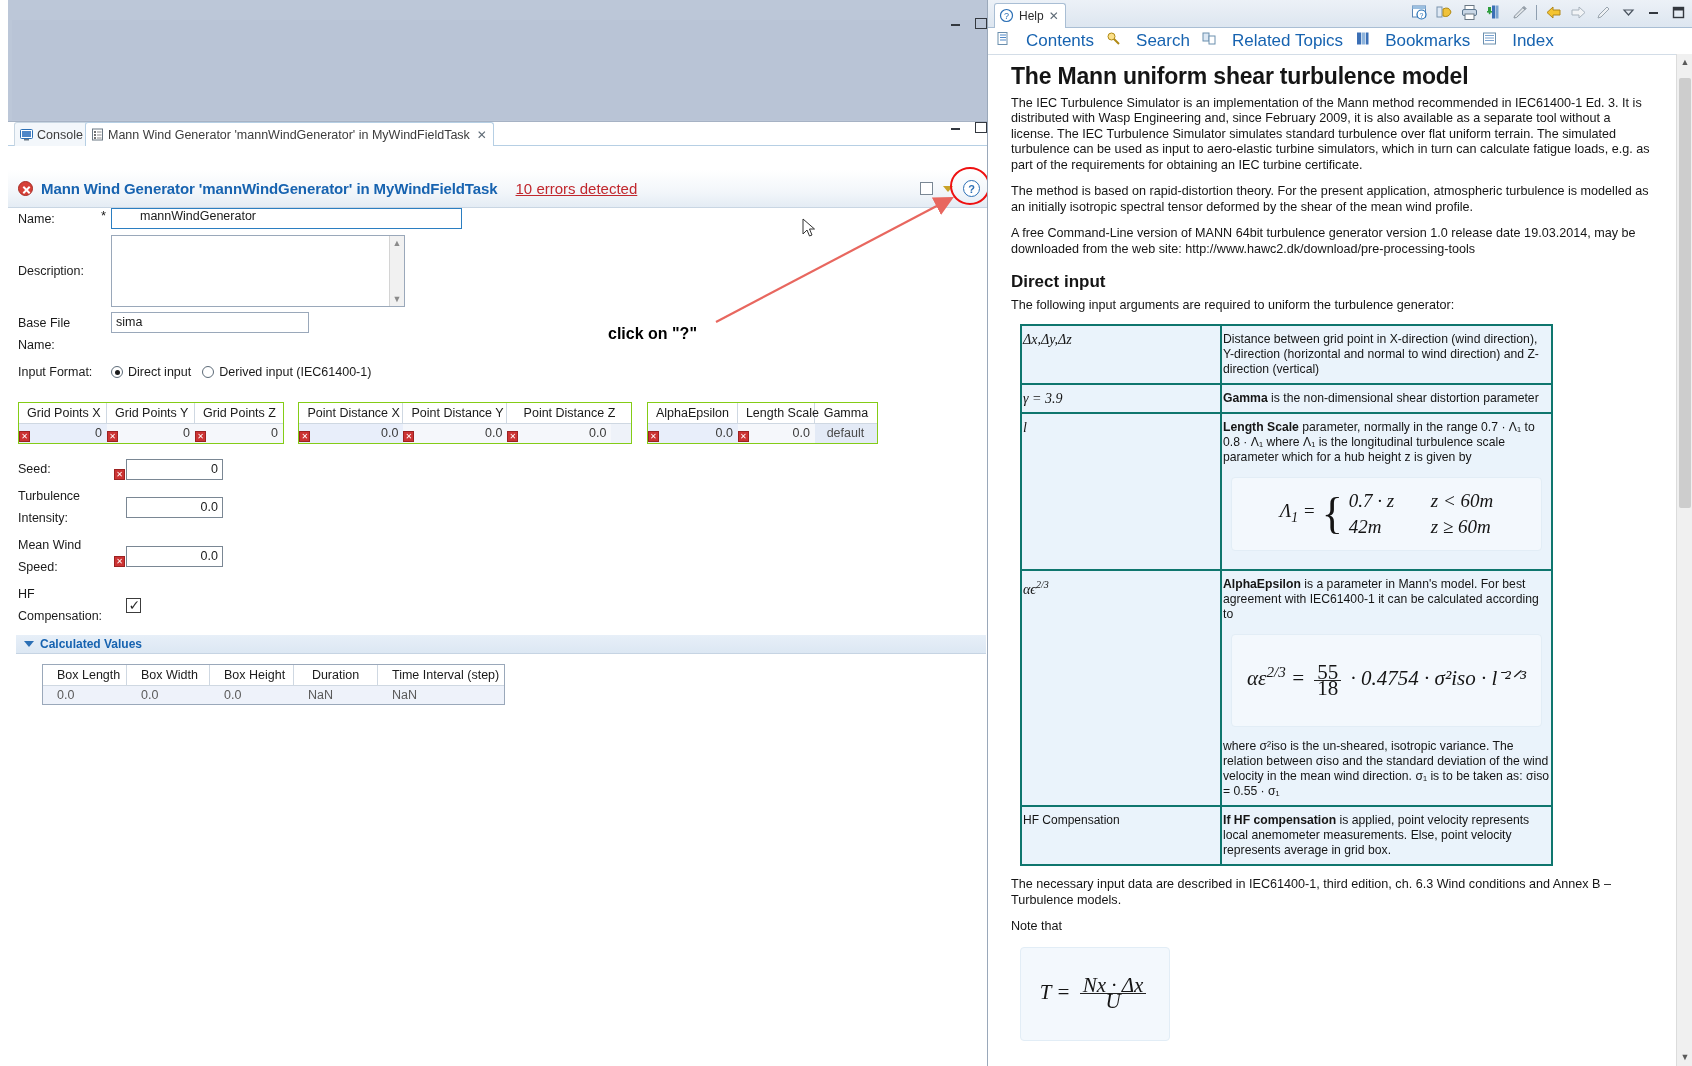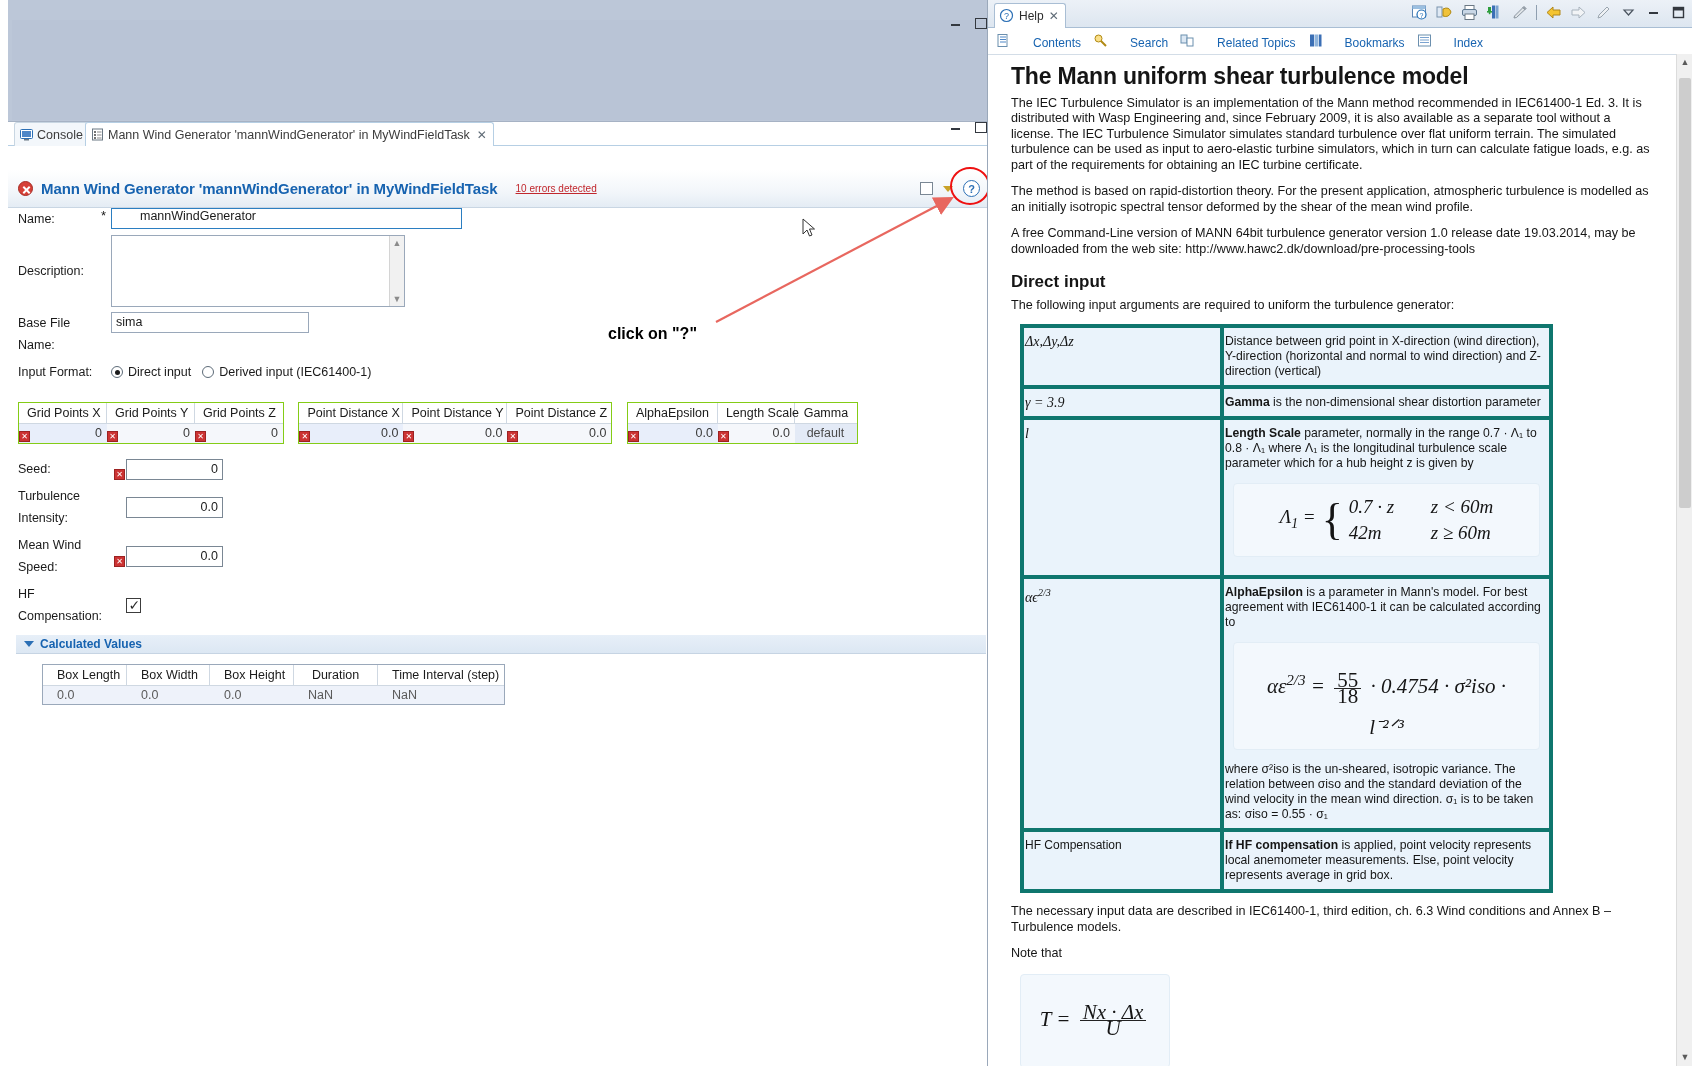--- a/index.html
+++ b/index.html
@@ -70,21 +70,21 @@
     width:15px; height:15px; border-radius:50%; background:#d64037; position:relative; flex:0 0 auto;
     border:1px solid #a52b24;
   }
   .err-badge::before, .err-badge::after {
     content:""; position:absolute; left:3px; top:6.5px; width:9px; height:2px; background:#fff;
   }
   .err-badge::before { transform: rotate(45deg); }
   .err-badge::after { transform: rotate(-45deg); }
   .form-title { font-size: 15px; font-weight: bold; color:#1763b0; letter-spacing:-0.1px; }
   .errors-link {
-    font-size: 10px; color:#c1272d; text-decoration: underline; margin-left: 10px; cursor:pointer;
+    font-size: 15px; color:#c1272d; text-decoration: underline; margin-left: 10px; cursor:pointer;
   }
   .hdr-right { margin-left:auto; display:flex; align-items:center; gap:10px; padding-right: 14px; }
   .hdr-box { width:13px; height:13px; border:1px solid #7a8794; background:#fff; }
   .hdr-arrow { width:0;height:0; border-left:5px solid transparent; border-right:5px solid transparent;
     border-top:6px solid #c9a227; }
   .hdr-help {
     width:17px; height:17px; border-radius:50%; border:1.4px solid #2b6fb5; color:#2b6fb5;
     font-size:11px; display:flex; align-items:center; justify-content:center; font-weight:bold;
     background:#fff;
   }
@@ -201,38 +201,38 @@
     font-size:12px; color:#2b2b2b; border-top-left-radius:3px;border-top-right-radius:3px;
   }
   .help-toolbar { position:absolute; right:6px; top:4px; display:flex; align-items:center; gap:8px; }
   .tb-ico { width:17px; height:17px; display:inline-block; }
   .tb-sep { width:1px; height:15px; background:#8f9fb0; }
 
   .help-navbar {
     position:absolute; left:0; top:28px; width:705px; height:26px;
     background:#ffffff; display:flex; align-items:center; gap:5px; padding-left:8px;
   }
-  .navlink { display:flex; align-items:flex-end; gap:20px; font-size:12px; color:#1763b0; cursor:pointer; margin-right:7px;}
+  .navlink { display:flex; align-items:flex-start; gap:13px; font-size:17px; color:#1763b0; cursor:pointer; margin-right:7px;}
   .help-body {
     position:absolute; left:0; top:54px; width:705px; height:1012px; background:#fff;
     border-top:1px solid #d3dde7; overflow:hidden;
   }
   .help-scroll-left {
     position:absolute; left:0; top:54px; width:9px; height:1012px; background:#ccd6e2;
   }
   .help-content {
     position:absolute; left:9px; top:0; width:680px; padding: 14px 22px 0 14px;
     font-size:12.6px; line-height:15.5px; color:#151515;
   }
   .help-content h1 { font-size:23px; margin: 0 0 11px 0; font-weight:bold; letter-spacing:-0.2px;}
   .help-content h2 { font-size:17px; margin: 17px 0 8px 0; font-weight:bold; }
   .help-content p { margin: 0 0 11px 0; }
   .htable { border-collapse: collapse; width: 533px; margin: 5px 0 11px 9px; }
   .htable td {
-    border: 4px solid #0f766e; background:#eaf3fb; padding: 6px 1px; vertical-align: top;
+    border: 2px solid #0f766e; background:#eaf3fb; padding: 6px 1px; vertical-align: top;
     font-size:12.2px; line-height:15px;
   }
   .htable td.sym { width:200px; font-family:"Liberation Serif", serif; font-style: italic; font-size:14px; }
   .mathbox {
     background:#f3f8fd; border:1px solid #e2edf6; border-radius:4px; padding: 10px 14px;
     margin: 12px 8px; font-family:"Liberation Serif", serif; font-size:19px; text-align:center;
   }
   .mathbox.lg { font-size:21px; padding: 14px; }
   .frac { display:inline-block; vertical-align:middle; text-align:center; margin: 16px 4px; }
   .frac .num { display:block; border-bottom:1.3px solid #222; padding: 0 3px;}
@@ -373,21 +373,21 @@
               <span>0</span>
             </div>
           </div>
         </div>
 
         
         <div class="gtable">
           <div class="gthead">
             <div class="gth" style="width:104px;">Point Distance X</div>
             <div class="gth" style="width:104px;">Point Distance Y</div>
-            <div class="gth" style="width:104px;">Point Distance Z</div>
+            <div class="gth" style="width:124px;">Point Distance Z</div>
           </div>
           <div class="gtrow">
             <div class="gtd alt" style="width:104px;">
               <span class="xmark"></span>
               <span>0.0</span>
             </div>
             <div class="gtd" style="width:104px;">
               <span class="xmark"></span>
               <span>0.0</span>
             </div>

